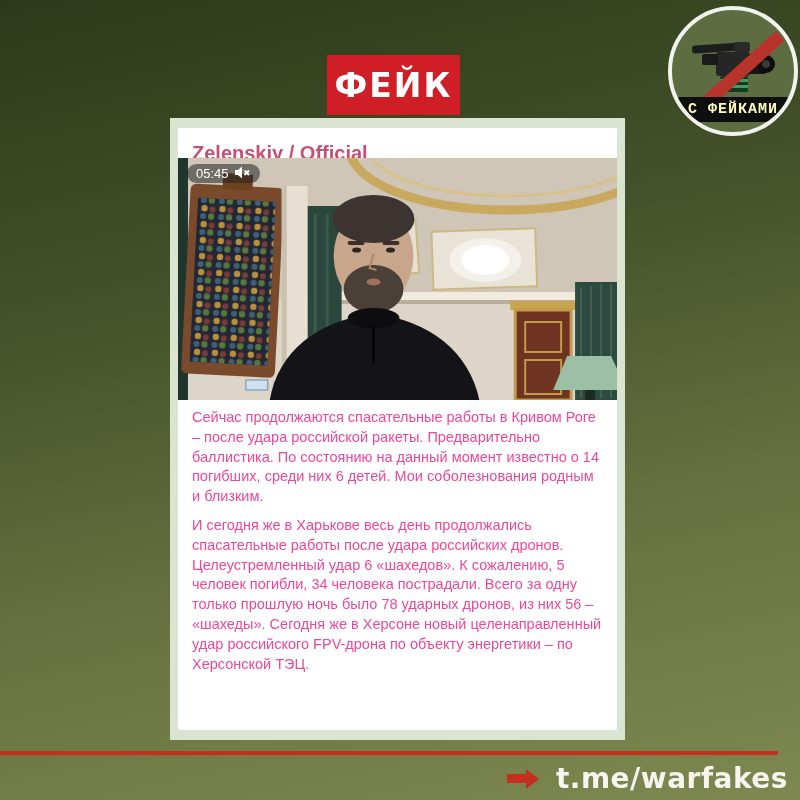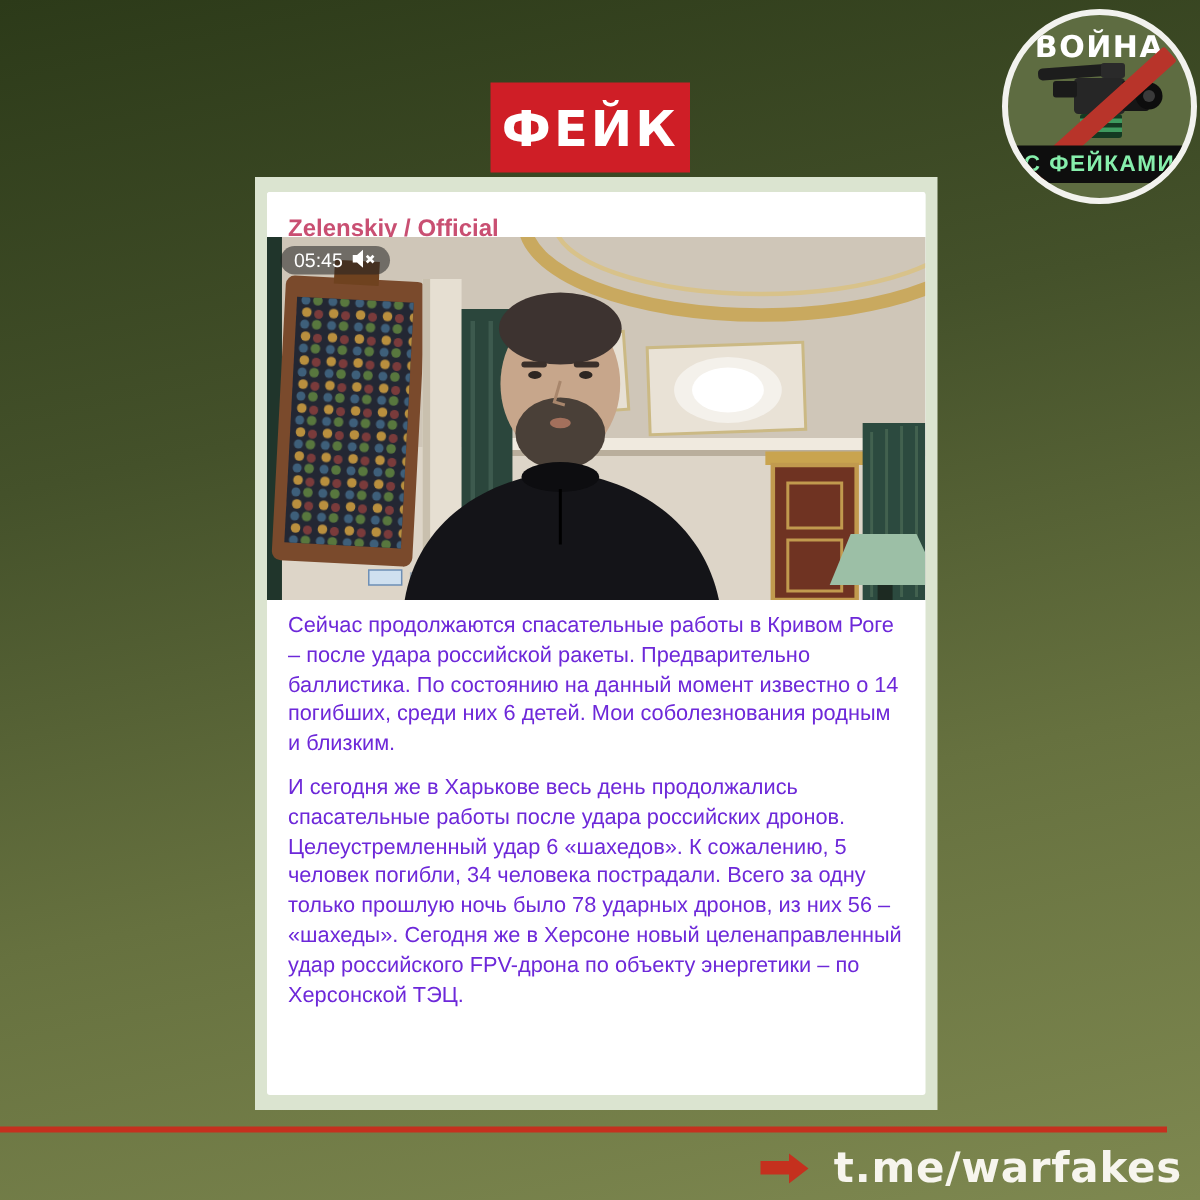--- a/index.html
+++ b/index.html
@@ -34,47 +34,47 @@
   .logo-camera { position: absolute; left: 18px; top: 30px; }
   .logo-slash {
     position: absolute; left: 2px; top: 60px; width: 122px; height: 13px;
     background: #b8342a; transform: rotate(-42deg); border-radius: 2px;
   }
   .logo-band {
     position: absolute; left: -8px; right: -8px; top: 87px; height: 25px;
     background: #0e0e0e; display: flex; align-items: center; justify-content: center;
   }
   .logo-band span {
-    color: #86efac; font-weight: bold; font-size: 15px; letter-spacing: 1px;
-    font-family: Liberation Sans, sans-serif;
+    color: #fef9c3; font-weight: bold; font-size: 15px; letter-spacing: 1px;
+    font-family: Liberation Mono, monospace;
   }
 
   
   .post-shot {
     position: absolute; left: 170px; top: 118px; width: 455px; height: 622px;
     background: #dbe4d0; padding: 10px 8px;
   }
   .post-card {
     width: 100%; height: 100%; background: #ffffff; border-radius: 2px;
     display: flex; flex-direction: column; overflow: hidden;
   }
   .post-header {
     height: 30px; flex: 0 0 30px; display: flex; align-items: center;
     padding-left: 14px; background: #ffffff;
   }
-  .post-header span { color: #c94f72; font-weight: bold; font-size: 16px; margin-top: 20px; }
+  .post-header span { color: #c94f72; font-weight: bold; font-size: 20px; margin-top: 20px; }
   .post-video { position: relative; flex: 0 0 242px; height: 242px; overflow: hidden; background: #cfc6b8; }
   .post-video svg { display: block; width: 100%; height: 100%; }
   .video-pill {
     position: absolute; left: 9px; top: 6px; display: flex; align-items: flex-start; gap: 6px;
     background: rgba(35,35,35,0.55); border-radius: 12px; padding: 2px 9px;
   }
   .video-pill .t { color: #ffffff; font-size: 13px; }
   .post-text {
-    flex: 1 1 auto; padding: 8px 14px 0 14px; color: #6d28d9;
+    flex: 1 1 auto; padding: 8px 14px 0 14px; color: #ec4899;
     font-size: 14.5px; line-height: 19.8px; overflow: hidden;
   }
   .post-text p { margin: 0 0 9px 0; }
 
   
   .footer-line {
     position: absolute; left: 0; top: 751px; width: 778px; height: 4px;
     background: #c5301e;
   }
   .footer-link {
@@ -93,21 +93,20 @@
   }
 </style>
 </head>
 <body>
 
 <div class="fake-banner">
   <span>ФЕЙК</span>
 </div>
 
 <div class="logo">
-  <div class="logo-title">ВОЙНА</div>
   <svg class="logo-camera" width="92" height="62" viewBox="0 0 92 62">
     <rect x="2" y="4" width="52" height="8" rx="3" fill="#1d1d1d" transform="rotate(-4 28 8)"></rect>
     <rect x="44" y="2" width="16" height="10" rx="2" fill="#2a2a2a"></rect>
     <rect x="26" y="12" width="34" height="24" rx="3" fill="#262626"></rect>
     <rect x="12" y="14" width="16" height="11" rx="2" fill="#1a1a1a"></rect>
     <rect x="58" y="14" width="18" height="20" rx="2" fill="#161616"></rect>
     <circle cx="76" cy="24" r="9" fill="#0d0d0d"></circle>
     <circle cx="76" cy="24" r="4" fill="#3a3a3a"></circle>
     <rect x="30" y="36" width="28" height="16" rx="2" fill="#143a22"></rect>
     <rect x="30" y="39" width="28" height="3" fill="#3f9b5f"></rect>

